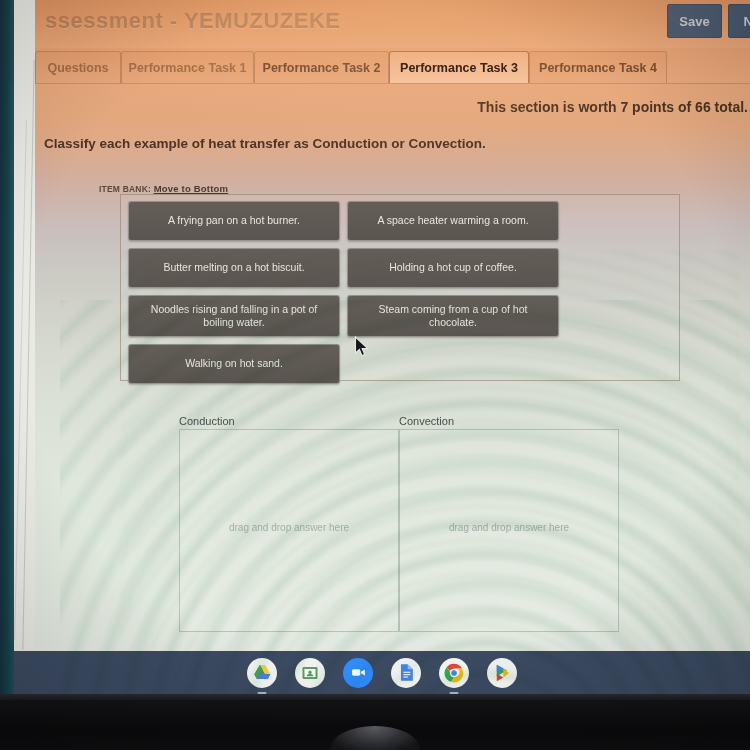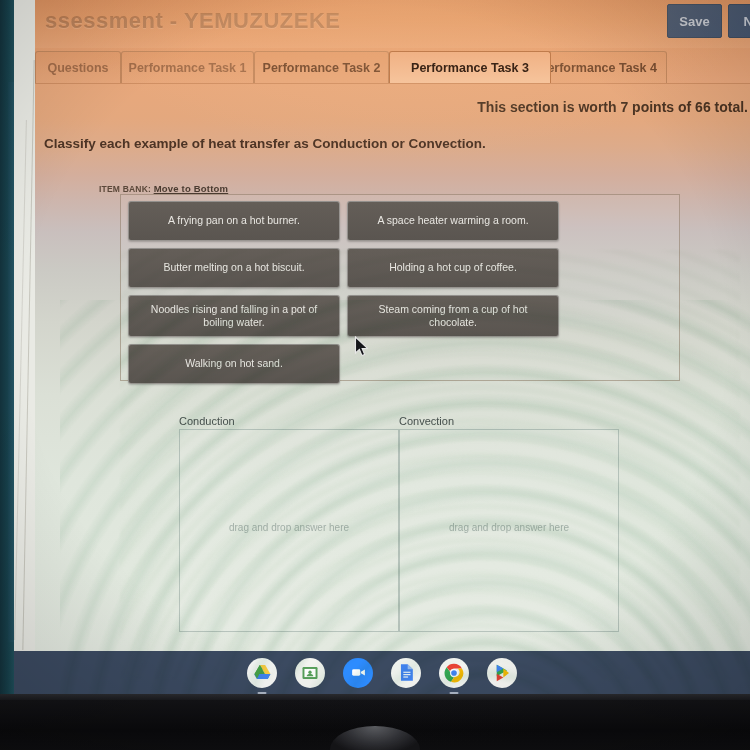--- a/index.html
+++ b/index.html
@@ -240,21 +240,21 @@
       <div id="header">
         <div id="app-title">ssessment - YEMUZUZEKE</div>
         <div class="hdr-btn" id="btn-save">Save</div>
         <div class="hdr-btn" id="btn-next">Nex</div>
       </div>
 
       <div id="tabbar">
         <div class="tab" id="tab0" style="left:0px; width:86px;">Questions</div>
         <div class="tab" id="tab1" style="left:86px; width:133px;">Performance Task 1</div>
         <div class="tab semi" id="tab2" style="left:219px; width:135px;">Performance Task 2</div>
-        <div class="tab active" id="tab3" style="left:354px; width:162px;">Performance Task 3</div>
+        <div class="tab active" id="tab3" style="left:354px; width:140px;">Performance Task 3</div>
         <div class="tab semi" id="tab4" style="left:494px; width:138px;">Performance Task 4</div>
       </div>
 
       <div id="content">
 
         <div id="points">This section is worth 7 points of 66 total.</div>
         <div id="prompt">Classify each example of heat transfer as Conduction or Convection.</div>
 
         <div id="itembank-label">
           <span>ITEM BANK:</span>

